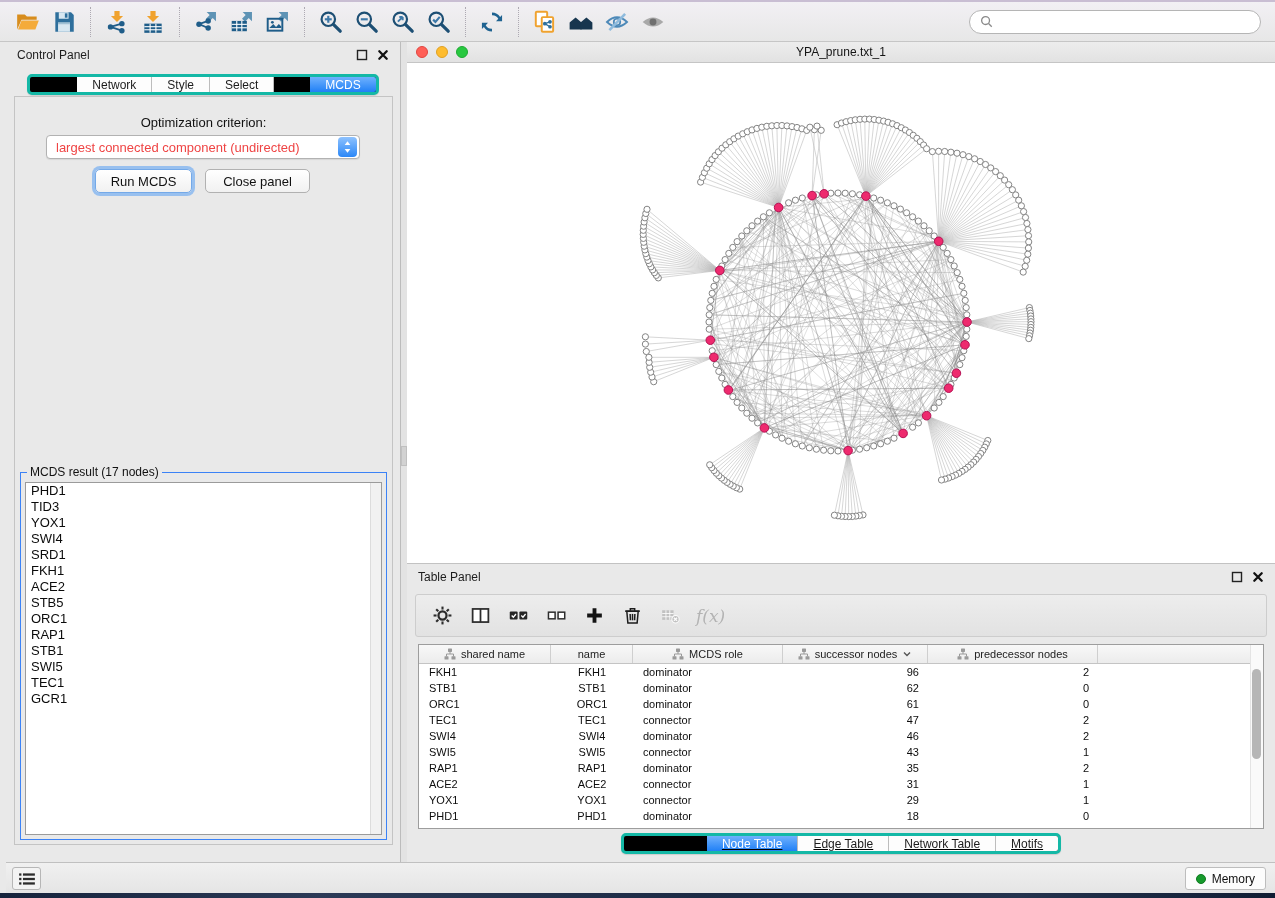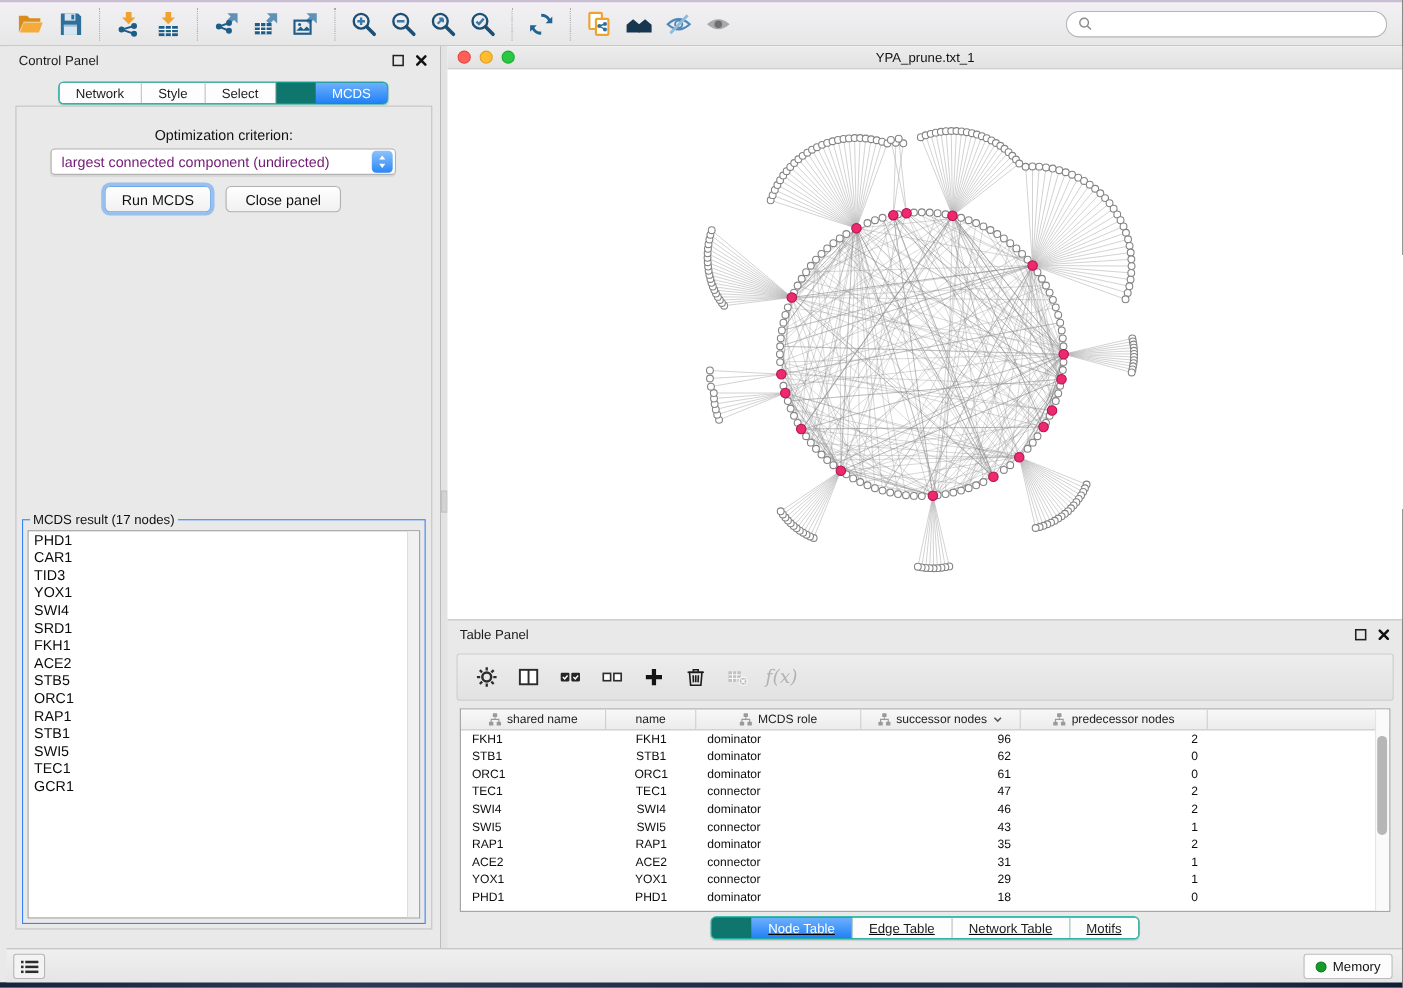--- a/index.html
+++ b/index.html
@@ -26,32 +26,32 @@
   .wall-bottom { position:absolute; left:0; top:893px; width:1275px; height:5px;
     background:linear-gradient(90deg,#16233c,#2c3a57 25%,#1d2b45 55%,#25334e 80%,#101d33); }
 
   
   .control-panel { position:absolute; left:6px; top:42px; width:395px; height:820px; background:#e9e9e9;
     border-right:1px solid #bcbcbc; }
   .panel-titlebar { height:26px; display:flex; align-items:center; padding:0 11px; font-size:12px; color:#1d1d1d; }
   .panel-btns { margin-left:auto; display:flex; gap:9px; align-items:center; }
   .panel-btns span { display:flex; width:12px; height:12px; }
   .tabs-row { position:absolute; top:32px; left:0; width:100%; display:flex; justify-content:center; }
-  .seg { display:flex; border:1px solid #14b8a6; border-radius:5px; overflow:hidden; background:#0f766e; height:21px;
-    box-shadow:0 1px 1px rgba(0,0,0,.12); }
+  .seg { display:flex; border:3px solid #14b8a6; border-radius:5px; overflow:hidden; background:#000000; height:21px;
+    box-shadow:0 1px 1px rgba(0,0,0,.12);padding-left:47px; }
   .seg .seg-btn { border:none; background:#fdfdfd; padding:0 15px; font-size:12px; color:#1c1c1c;
     border-right:1px solid #bdbdbd; display:flex; align-items:center; font-family:"Liberation Sans",sans-serif; }
   .seg .seg-btn:last-child { border-right:none; }
   .seg .seg-btn.active { background:linear-gradient(#6fb1fd,#2080f6); color:#fff;margin-left:36px; }
   .mcds-pane { position:absolute; left:8px; right:7px; top:54px; bottom:17px; background:#e9e9e9;
     border:1px solid #c4c4c4; }
   .opt-label { position:absolute; top:18px; width:100%; text-align:center; font-size:13px; color:#111; }
   .dropdown { position:absolute; left:31px; top:38px; width:314px; height:24px; background:#fff;
     border:1px solid #b2b2b2; border-radius:4px; display:flex; align-items:center; box-shadow:0 1px 1px rgba(0,0,0,.08); }
-  .dropdown .dd-text { flex:1; font-size:13px; color:#701a75; padding-left:9px; white-space:nowrap; }
+  .dropdown .dd-text { flex:1; font-size:13px; color:#ef4444; padding-left:9px; white-space:nowrap; }
   .dd-stepper { width:19px; height:20px; margin:1px 2px; border-radius:4px;
     background:linear-gradient(#8ec2fe,#2b87f7); display:flex; align-items:center; justify-content:center; }
   .dd-stepper svg { width:9px; height:14px; }
   .btn { position:absolute; height:24px; background:linear-gradient(#ffffff,#f1f1f1); border:1px solid #b1b1b1;
     border-radius:5px; font-size:13px; color:#111; display:flex; align-items:center; justify-content:center;
     font-family:"Liberation Sans",sans-serif; }
   .btn.focus { box-shadow:0 0 0 3px rgba(98,165,244,.6); border-color:#74a9e8; }
   .run-btn { left:80px; top:72px; width:97px; }
   .closep-btn { left:190px; top:72px; width:105px; }
   .mcds-fieldset { position:absolute; left:5px; right:5px; top:368px; bottom:4px; border:1px solid #3b82f6;
@@ -322,21 +322,20 @@
             </svg>
           </span>
       </div>
       <button class="btn focus run-btn">Run MCDS</button>
       <button class="btn closep-btn">Close panel</button>
       <fieldset class="mcds-fieldset">
         <legend>MCDS result (17 nodes)</legend>
         <div class="mcds-list">
           <div id="mcds-items">
               <div class="mcds-item">PHD1</div>
-              <div class="mcds-item">CAR1</div>
               <div class="mcds-item">TID3</div>
               <div class="mcds-item">YOX1</div>
               <div class="mcds-item">SWI4</div>
               <div class="mcds-item">SRD1</div>
               <div class="mcds-item">FKH1</div>
               <div class="mcds-item">ACE2</div>
               <div class="mcds-item">STB5</div>
               <div class="mcds-item">ORC1</div>
               <div class="mcds-item">RAP1</div>
               <div class="mcds-item">STB1</div>

